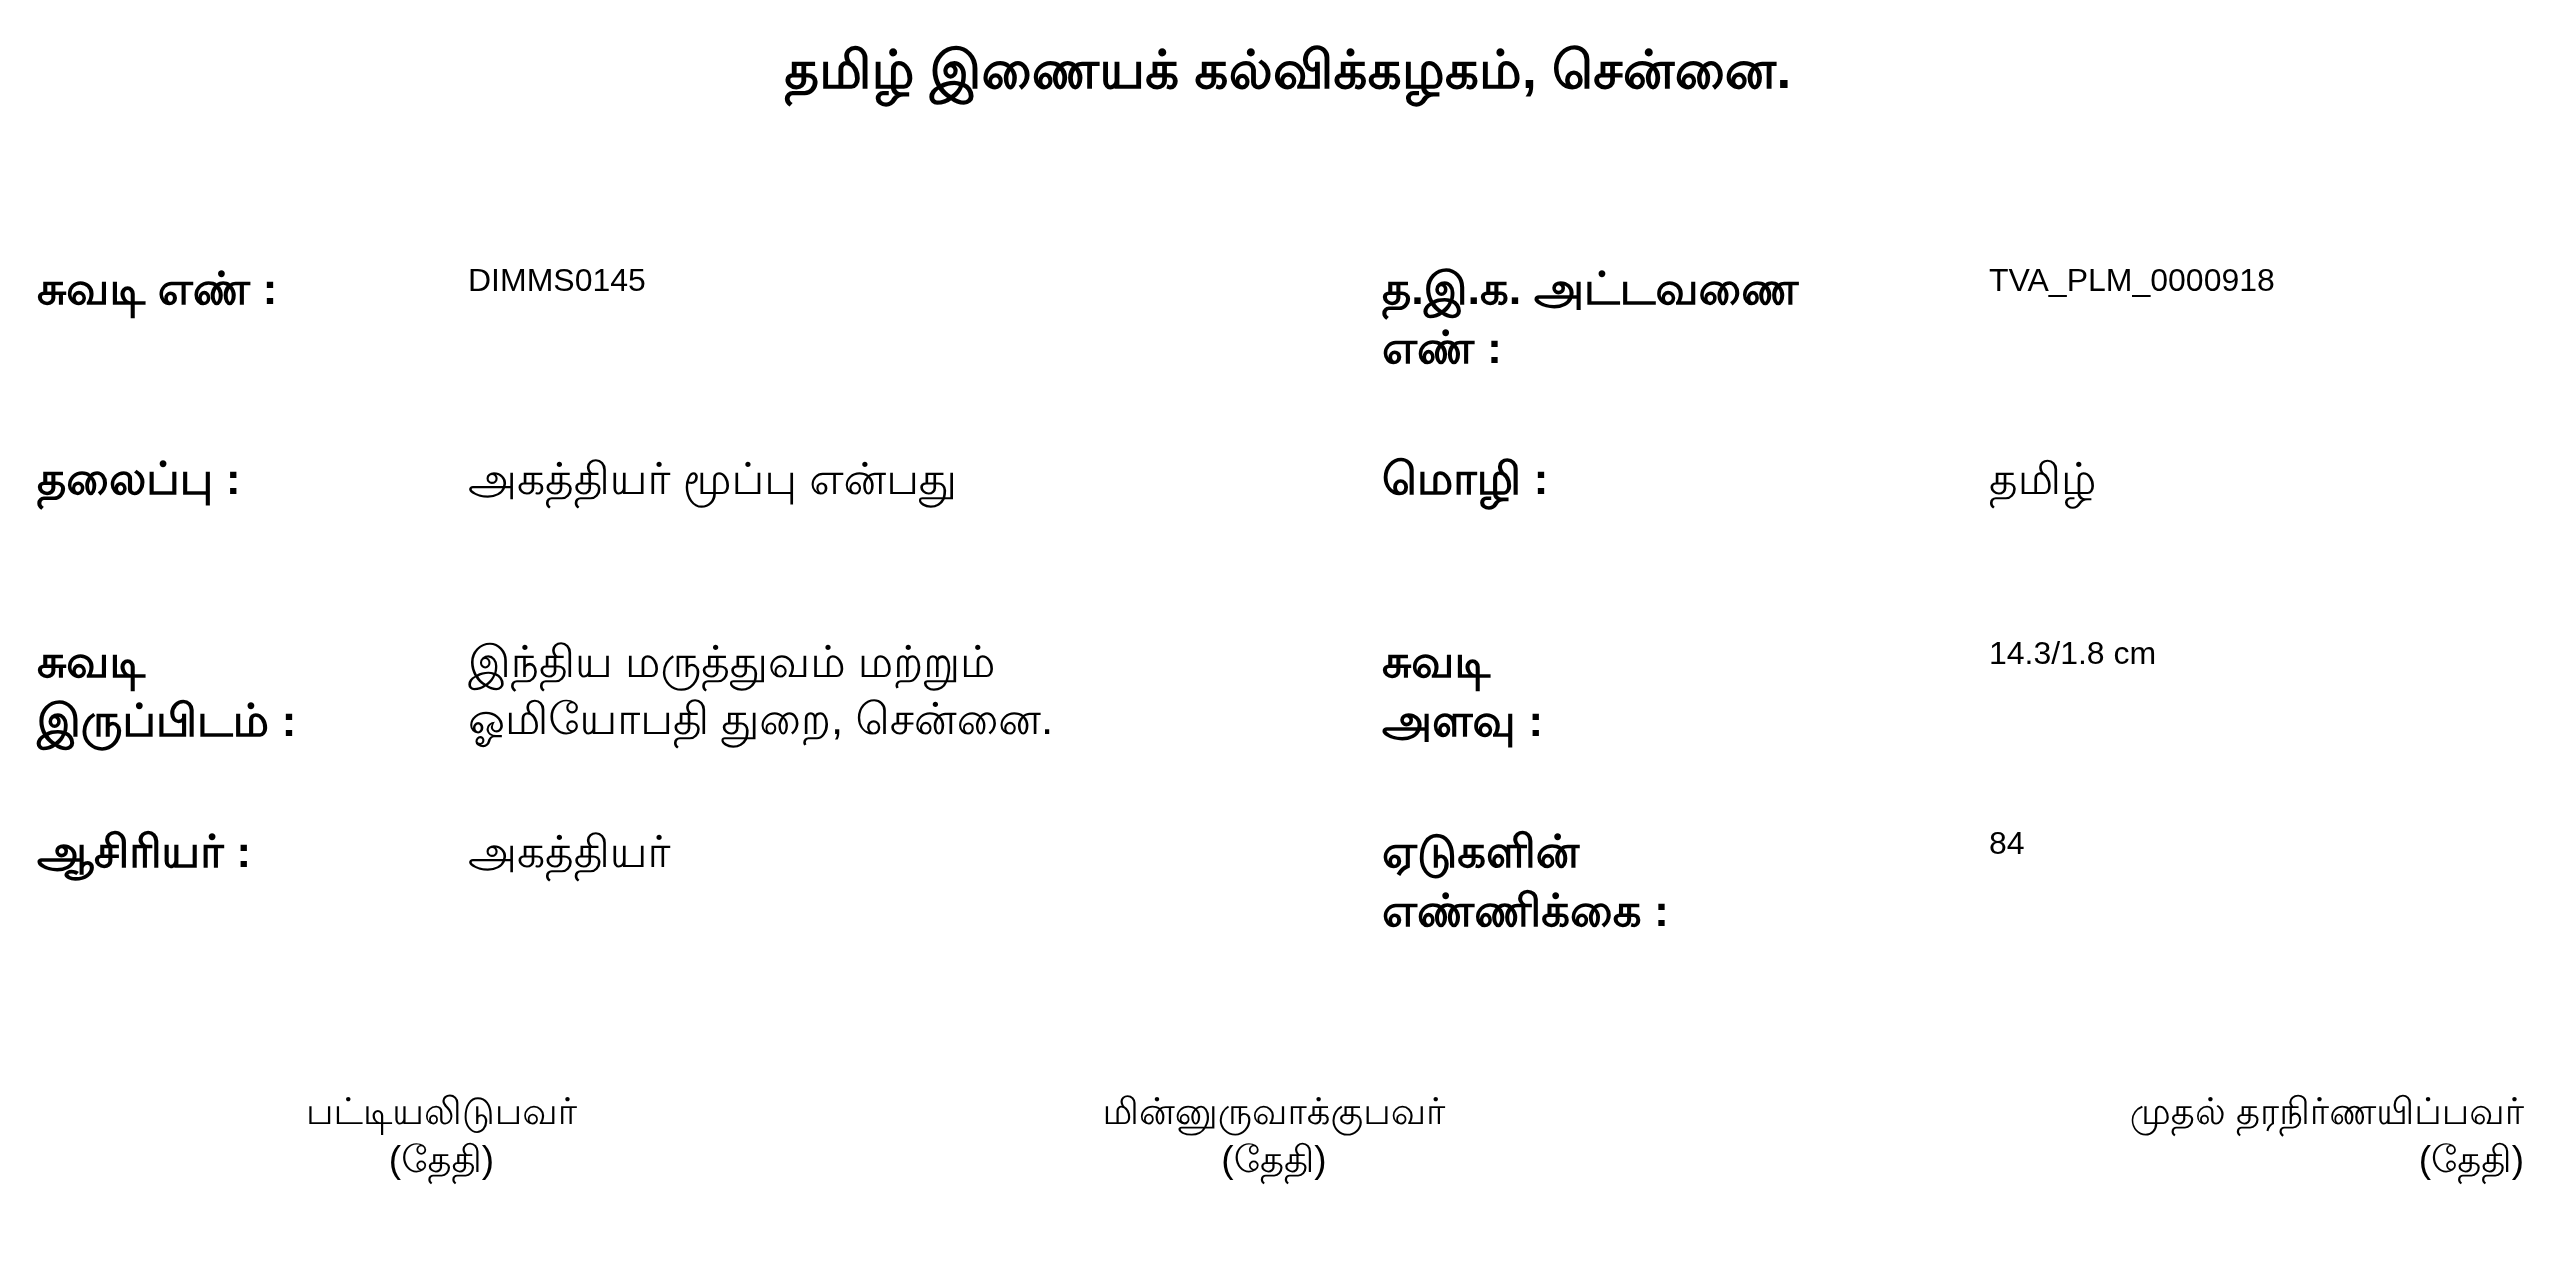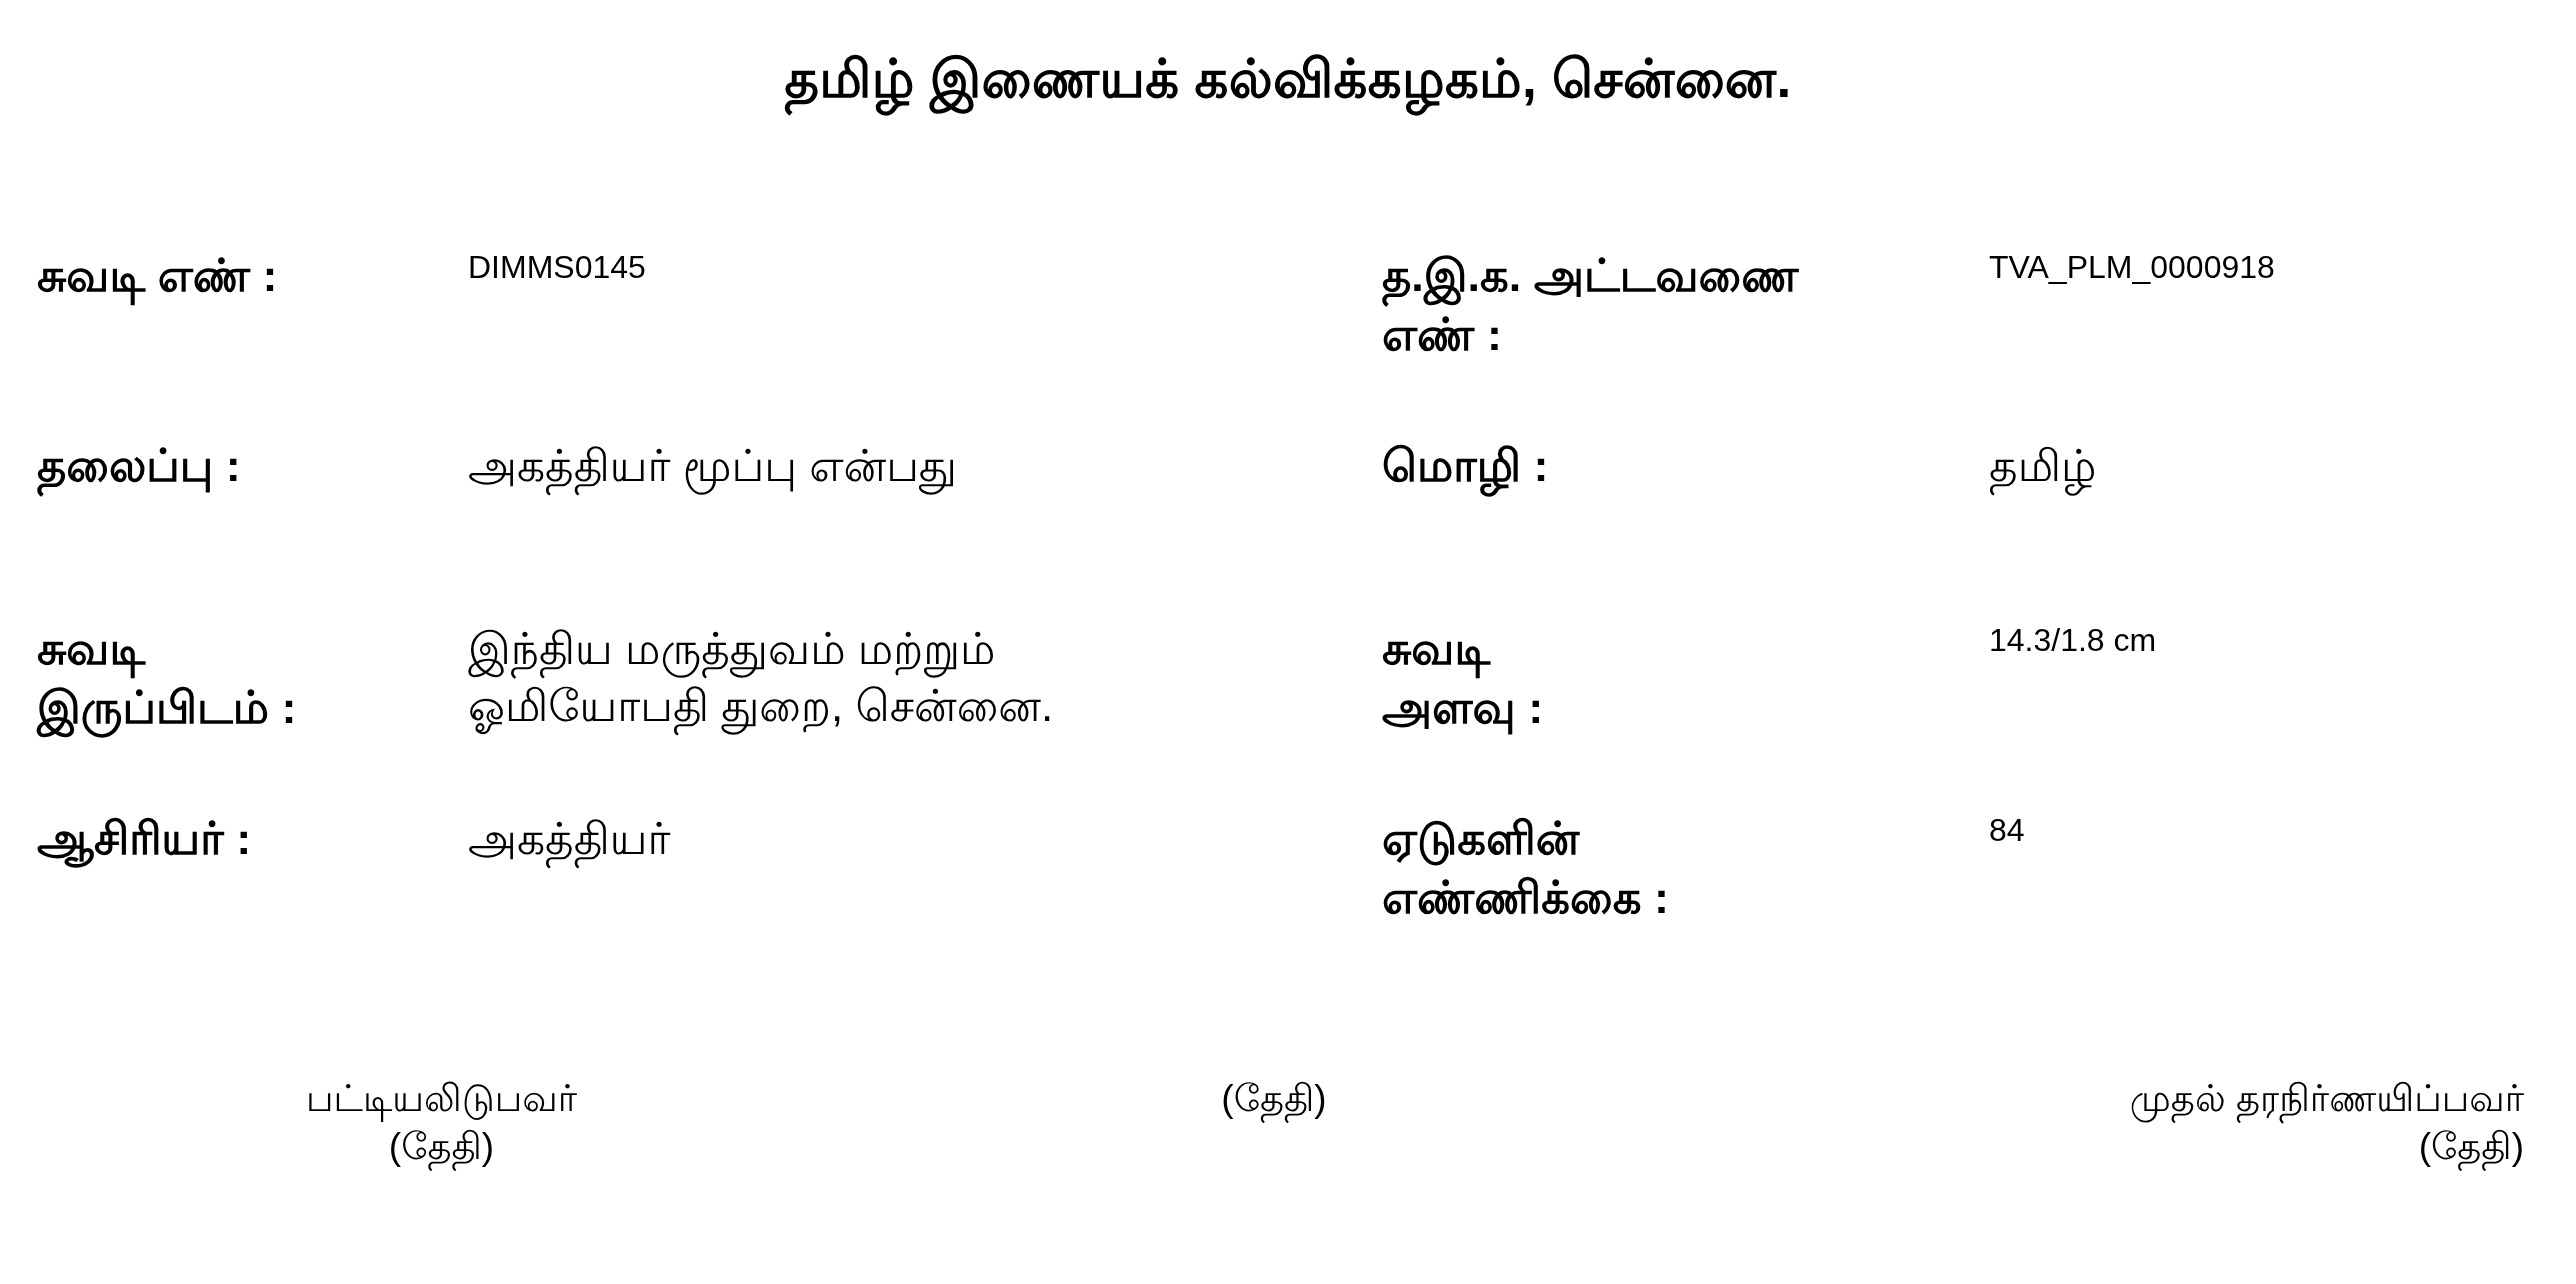--- a/index.html
+++ b/index.html
@@ -20,22 +20,22 @@
     width: 2576px;
     height: 1285px;
     box-sizing: border-box;
     padding: 0;
   }
   .doc-title {
     text-align: center;
     font-size: 53px;
     font-weight: bold;
     letter-spacing: 0.3px;
-    margin: 0;
-    padding-top: 46px;
+    margin: 13px;
+    padding-top: 24px;
     line-height: 1.25;
   }
   .fields {
     position: absolute;
     top: 209px;
     left: 0;
     width: 2576px;
   }
   .row {
     position: relative;
@@ -140,20 +140,21 @@
     </div>
 
   </div>
 
   <div class="signatures">
     <div class="sig sig-1">
       <span>பட்டியலிடுபவர்</span>
       <span class="sig-date">(தேதி)</span>
     </div>
     <div class="sig sig-2">
+      <span>மின்னுருவாக்குபவர்</span>
       <span class="sig-date">(தேதி)</span>
     </div>
     <div class="sig sig-3">
       <span>முதல் தரநிர்ணயிப்பவர்</span>
       <span class="sig-date">(தேதி)</span>
     </div>
   </div>
 
 </div>
 

